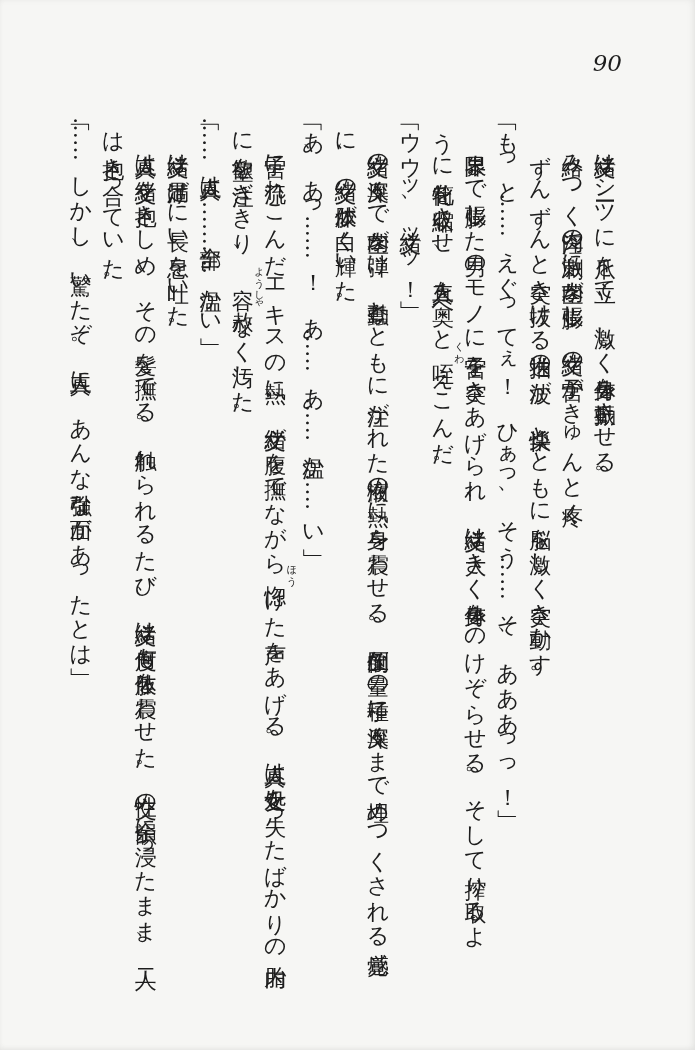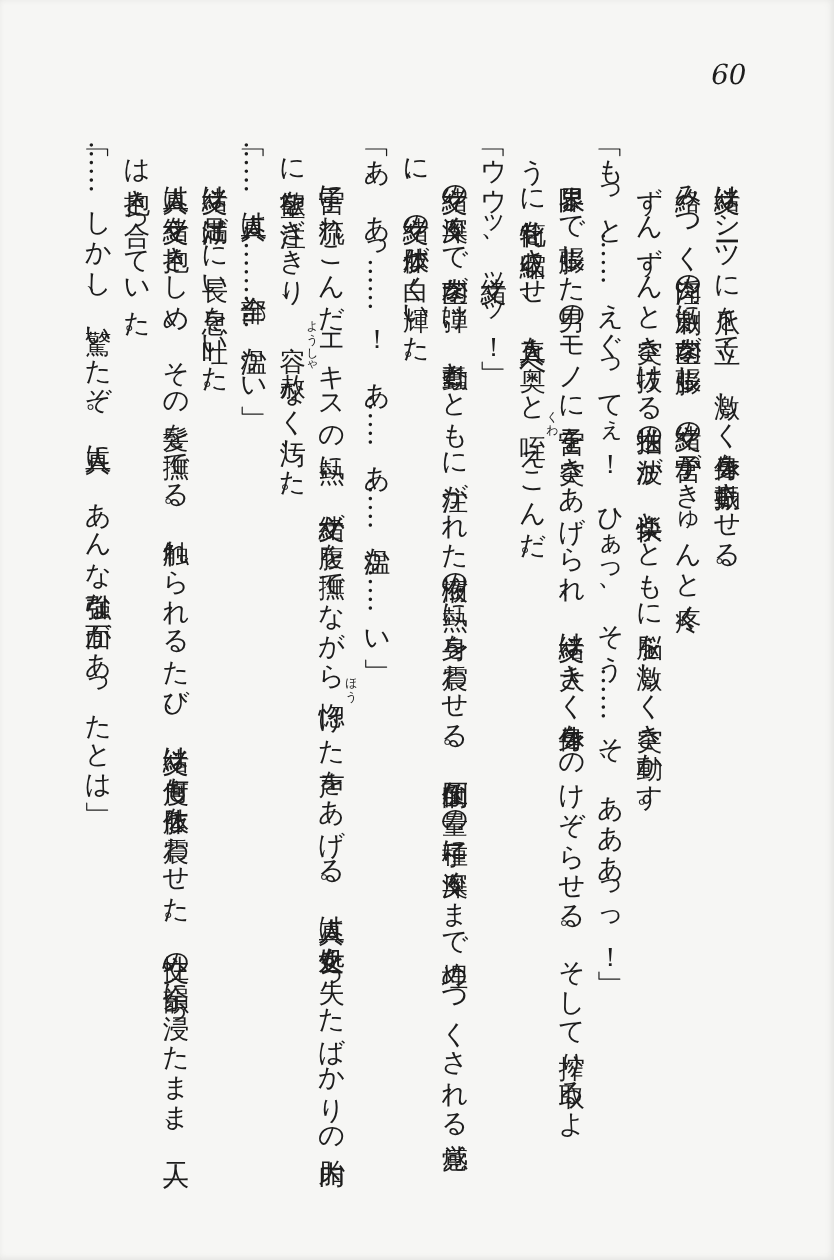--- a/index.html
+++ b/index.html
@@ -38,21 +38,21 @@
   }
   .para { margin: 0; }
   .para.indent { text-indent: 1em; }
   ruby { ruby-position: over; }
   ruby rt { font-size: 10px; font-family: "DejaVu Serif", "Liberation Serif", serif; }
 </style>
 </head>
 <body>
 
 <div class="page">
-  <div class="page-number">60</div>
+  <div class="page-number">90</div>
   <div class="text-block">
       <p class="para indent"><span>文緒はシーツに爪を立て、激しく身体を振動させる。</span></p>
       <p class="para indent"><span>絡みつく淫肉の刺激に肉茎が膨張し、文緒の子宮がきゅんと疼く。</span></p>
       <p class="para indent"><span>ずんずんと突き抜ける抽送の波が、快楽とともに脳を激しく突き動かす。</span></p>
       <p class="para"><span>「もっと……えぐってぇ！　ひぁっ、そう……そ、あああっっ！」</span></p>
       <p class="para indent"><span>限界まで膨張した男のモノに子宮を突きあげられ、文緒は大きく身体をのけぞらせる。そして搾り取るように牝筒を収縮させ、真人を奥へと</span><ruby>咥<rt>くわ</rt></ruby><span>えこんだ。</span></p>
       <p class="para"><span>「ウウッ、文緒ッッ！」</span></p>
       <p class="para indent"><span>文緒の奥深くで肉茎が弾け、蠢動とともに注がれた樹液の熱に身を震わせる。圧倒的な量の子種に奥深くまで埋めつくされる感覚に、文緒の肢体が白く輝いた。</span></p>
       <p class="para"><span>「あ、あっ……！　あ……あ……温か……い」</span></p>
       <p class="para indent"><span>子宮に流れこんだエキスの熱に、文緒が腹を撫でながら</span><ruby>惚<rt>ほう</rt></ruby><span>けた声をあげる。真人は処女を失ったばかりの胎内に欲望を注ぎきり、</span><ruby>容赦<rt>ようしゃ</rt></ruby><span>なく汚した。</span></p>

